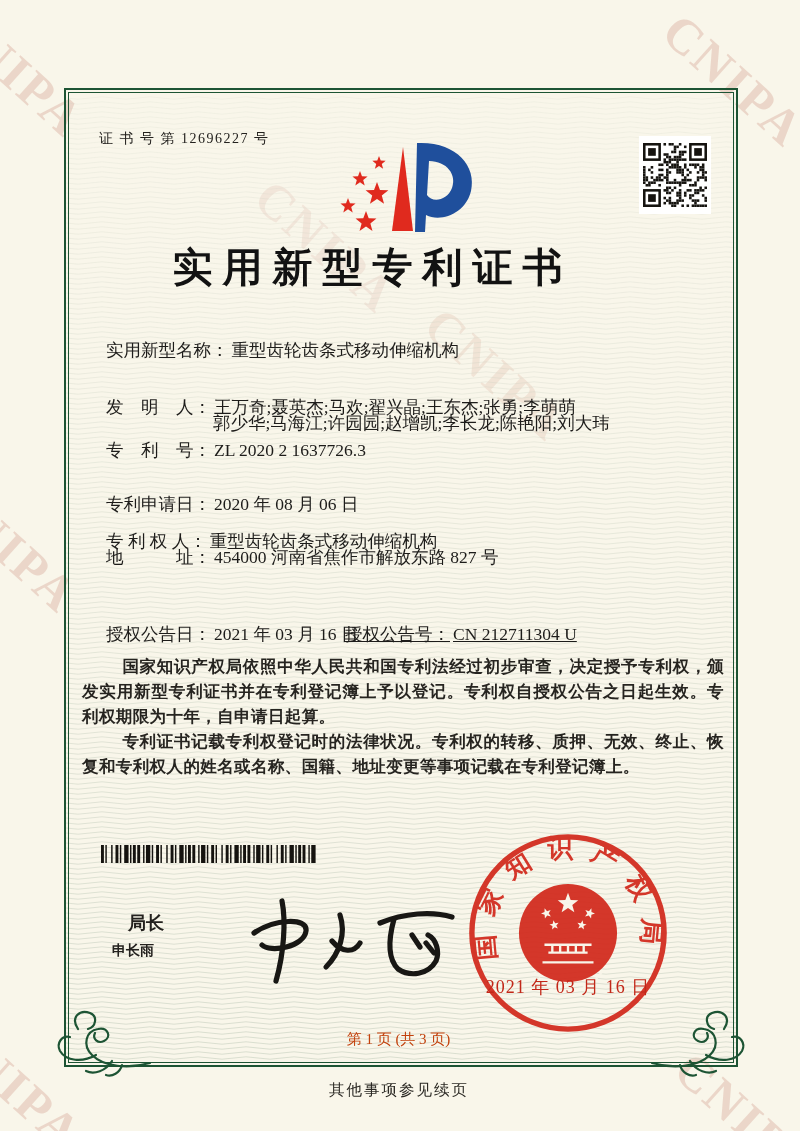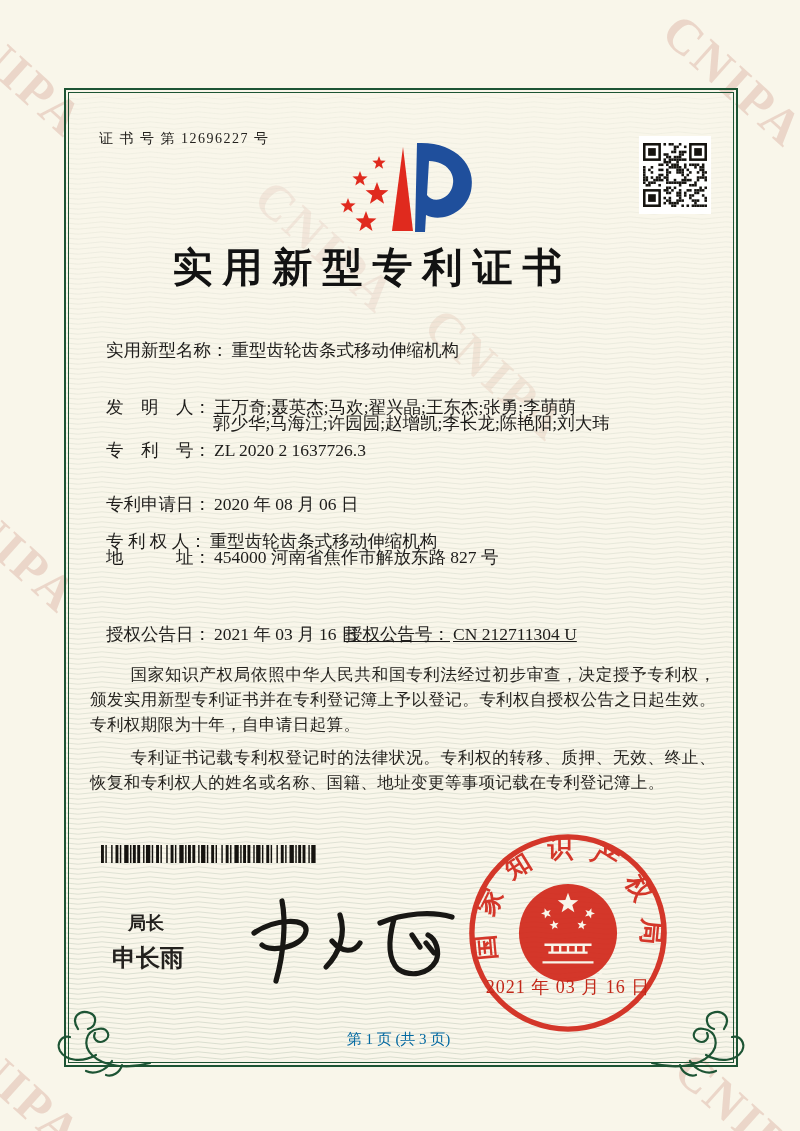--- a/index.html
+++ b/index.html
@@ -45,29 +45,29 @@
   }
   
   .row{position:absolute; left:106px; font-size:17.5px; color:#1d1c1a; z-index:3; white-space:nowrap;}
   .row .val{margin-left:3px;}
   .r-name{top:338px;} .r-inv1{top:387px;margin-top:8px;} .r-inv2{top:411px; left:213px;}
   .r-patno{top:438px;} .r-appdate{top:492px;} .r-patentee{top:529px;}
   .r-address{top:545px;} .r-grant{top:622px; width:612px;}
   .grant2{position:absolute; left:239px; top:0;text-decoration:underline;}
   
   .paras{position:absolute; left:82px; top:654px; width:642px; z-index:3;}
-  .paras p{margin:8px; font-size:16.5px; line-height:25px; text-align:justify; text-indent:2.45em; color:#262420; letter-spacing:0.4px;}
+  .paras p{margin:0; font-size:16.5px; line-height:25px; text-align:justify; text-indent:2.45em; color:#262420; letter-spacing:0.4px;font-weight:bold;}
   
   .barcode{position:absolute; left:101px; top:845px; width:216px; height:18px; z-index:3;}
   .signer-title{position:absolute; left:128px; top:911px; font-size:18px; font-weight:600; color:#23211e; z-index:4;}
-  .signer-name{position:absolute; left:112px; top:942px; font-size:24px; font-weight:600; color:#23211e; z-index:4;}
+  .signer-name{position:absolute; left:112px; top:942px; font-size:14px; font-weight:600; color:#23211e; z-index:4;}
   .signature{position:absolute; left:228px; top:893px; z-index:4;}
   .seal{position:absolute; left:466px; top:831px; z-index:4;}
   .seal-date{position:absolute; left:468px; top:975px; width:200px; text-align:center; font-size:18px; color:#c22718; letter-spacing:1px; z-index:5; white-space:nowrap;}
-  .page-num{position:absolute; left:64px; top:1030px; width:669px; text-align:center; font-size:15px; color:#0369a1; z-index:3;}
+  .page-num{position:absolute; left:64px; top:1030px; width:669px; text-align:center; font-size:15px; color:#c2410c; z-index:3;}
   .note{position:absolute; left:64px; top:1080px; width:670px; text-align:center; font-size:15.5px; color:#2a2823; z-index:3; letter-spacing:2px;}
 </style>
 </head>
 <body>
 
 <div class="page">
 
   <span class="wm wm1">CNIPA</span>
   <span class="wm wm2">CNIPA</span>
   <span class="wm wm3">CNIPA</span>
@@ -630,14 +630,15 @@
         <path d="M84,124 L124,124"></path>
         <path d="M78,134 L130,134"></path>
         <path d="M88,116 L88,124 M96,116 L96,124 M104,116 L104,124 M112,116 L112,124 M120,116 L120,124"></path>
         <path d="M70,144 A40,40 0 0 0 138,144" stroke-dasharray="4 3"></path>
       </g>
     </g>
   </svg>
   <div class="seal-date">2021 年 03 月 16 日</div>
 
   <div class="page-num">第 1 页 (共 3 页)</div>
+  <div class="note">其他事项参见续页</div>
 
 </div>
 
 </body></html>

